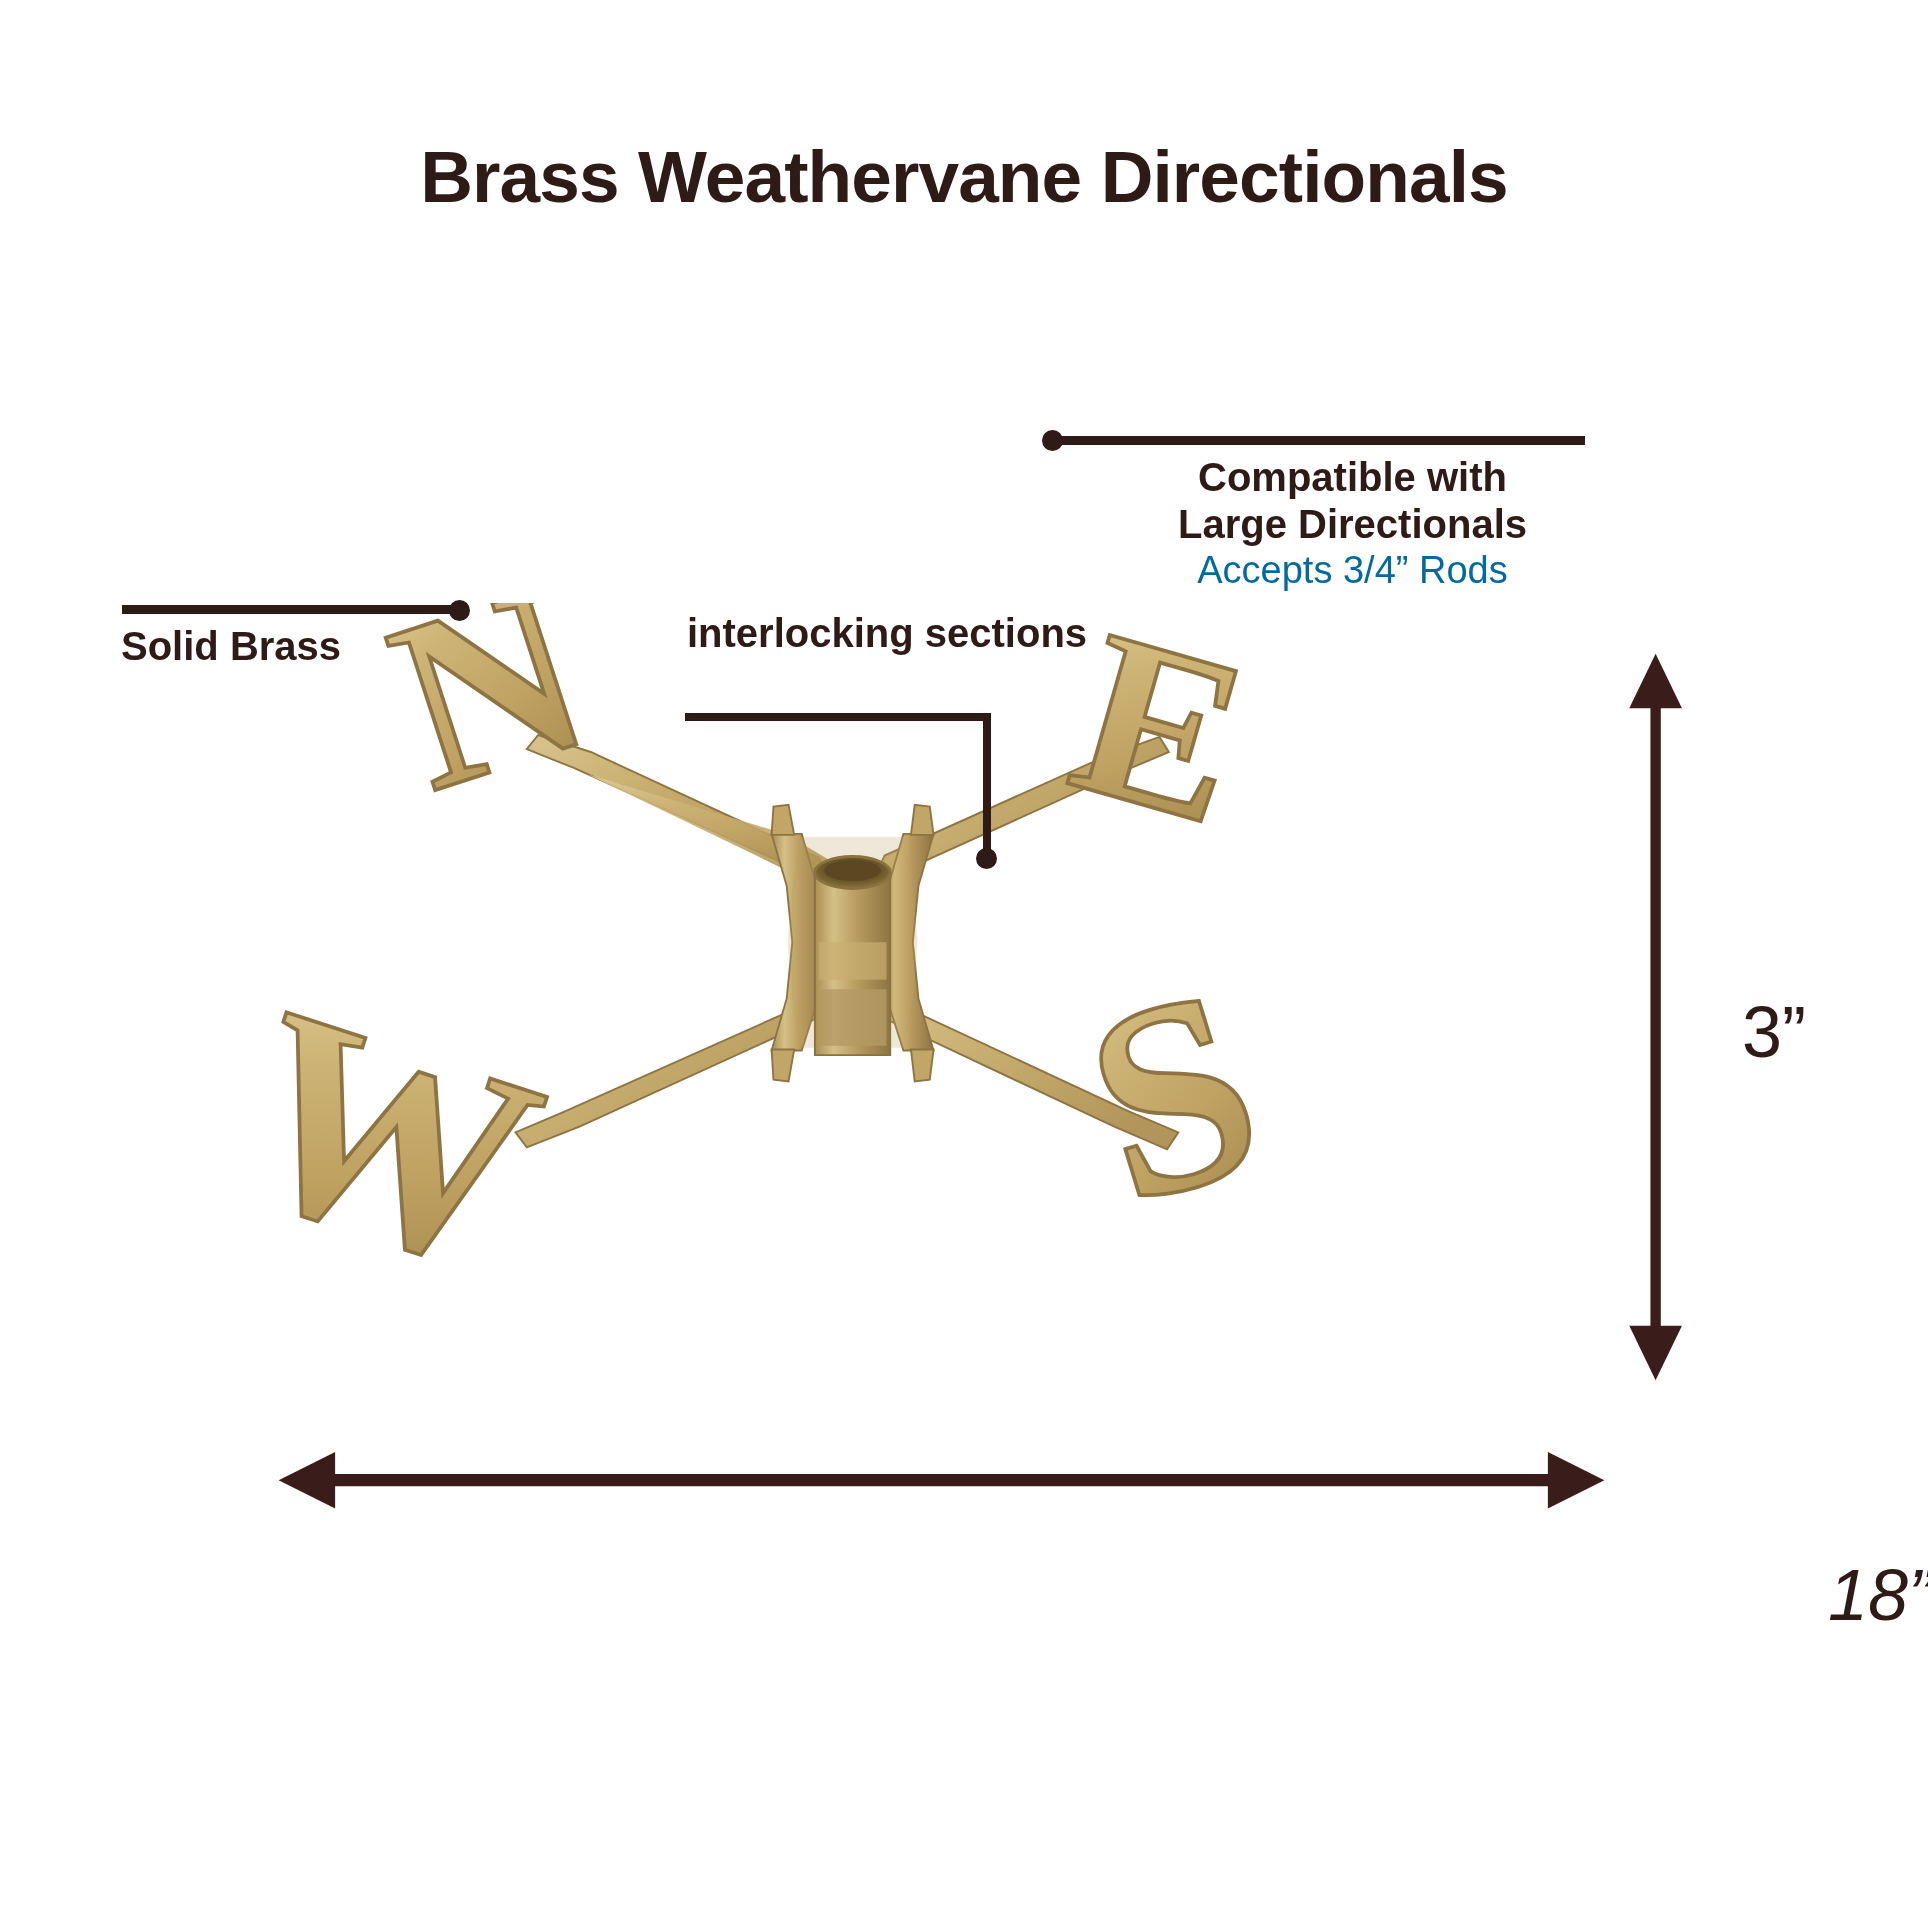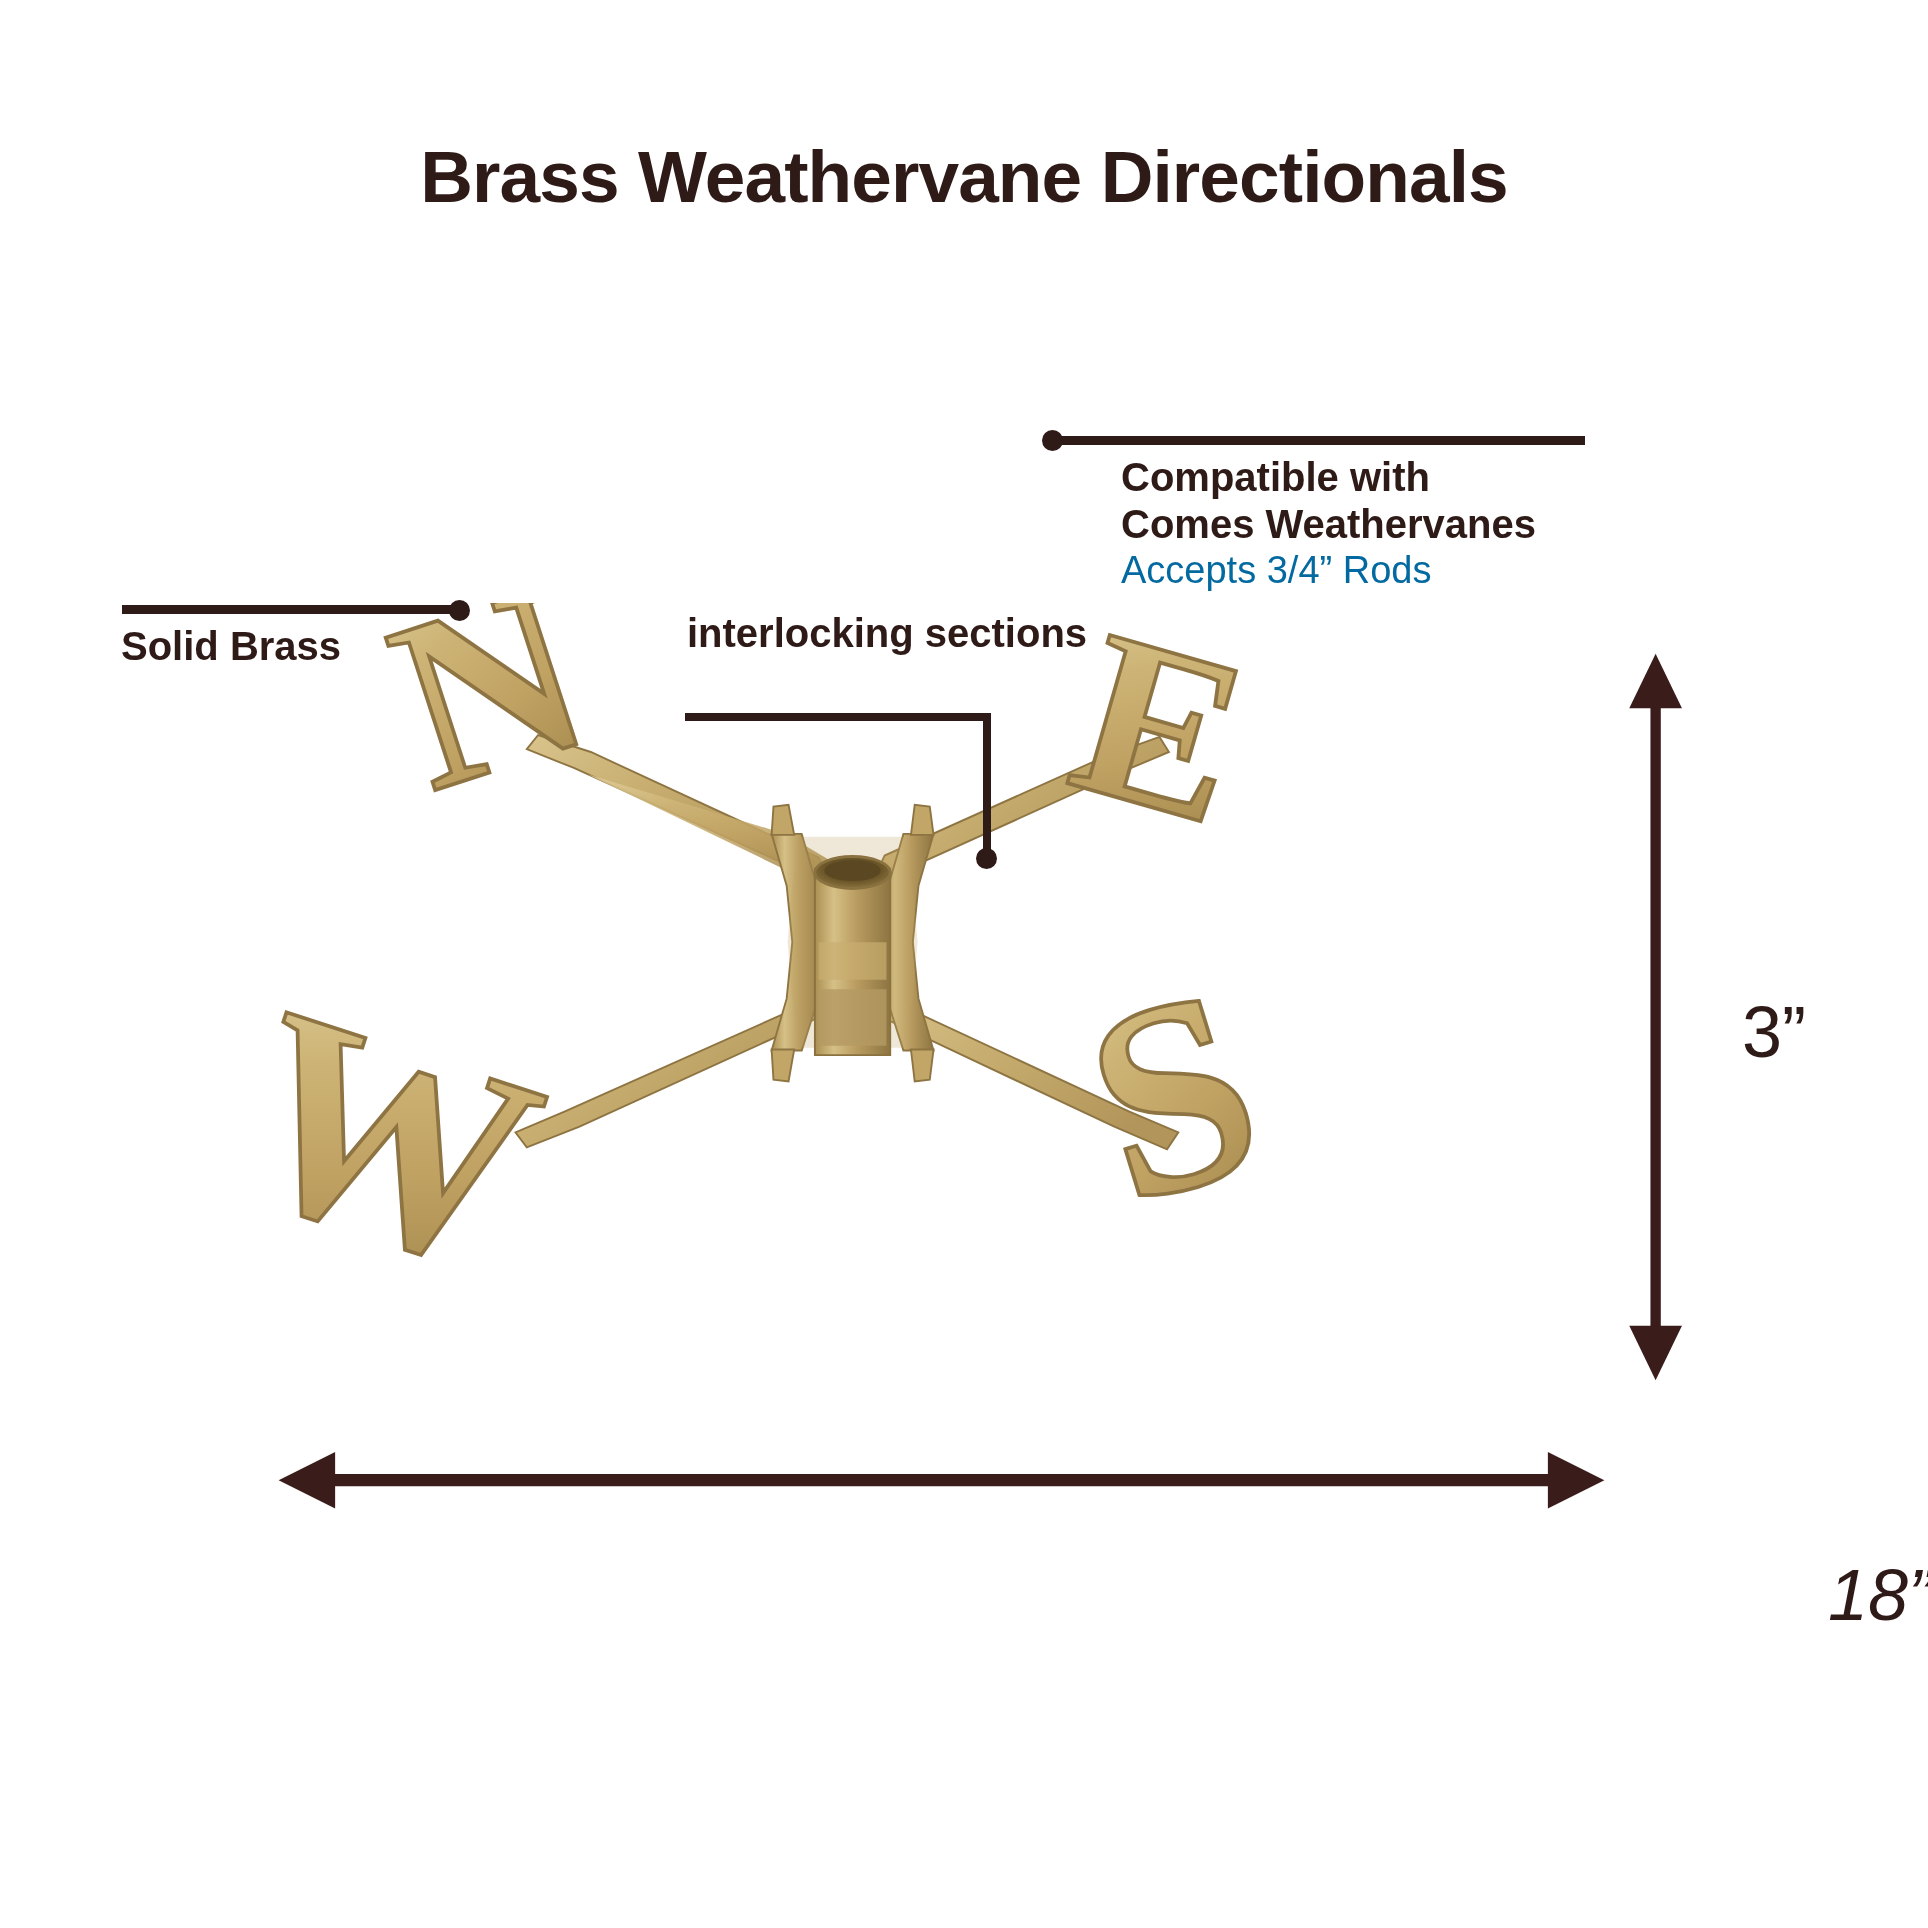--- a/index.html
+++ b/index.html
@@ -58,21 +58,21 @@
   }
   #callout-sections {
     left: 687px;
     top: 610px;
     text-align: left;
   }
   #callout-compatible {
     left: 1121px;
     top: 454px;
     width: 463px;
-    text-align: left;
+    text-align: center;
   }
 
   
   .leader-line {
     position: absolute;
     background: #2e1a17;
   }
   .leader-dot {
     position: absolute;
     background: #2e1a17;
@@ -244,21 +244,21 @@
   <div id="leader-sections-v" class="leader-line"></div>
   <div id="leader-sections-dot" class="leader-dot"></div>
   <div id="callout-sections" class="callout-text">
     <div class="callout-bold">interlocking sections</div>
   </div>
 
   <div id="leader-compatible-line" class="leader-line"></div>
   <div id="leader-compatible-dot" class="leader-dot"></div>
   <div id="callout-compatible" class="callout-text">
     <div class="callout-bold">Compatible with</div>
-    <div class="callout-bold">Comes Weathervanes</div>
+    <div class="callout-bold">Large Directionals</div>
     <div class="callout-light">Accepts 3/4” Rods</div>
   </div>
 
   <svg id="dim-vertical" viewBox="0 0 120 780">
     <line x1="58" y1="40" x2="58" y2="740" stroke="#3a1d1a" stroke-width="11"></line>
     <polygon points="58,4 86,62 30,62" fill="#3a1d1a"></polygon>
     <polygon points="58,776 86,718 30,718" fill="#3a1d1a"></polygon>
   </svg>
   <div id="dim-label-height" class="dim-label">3”</div>
 

